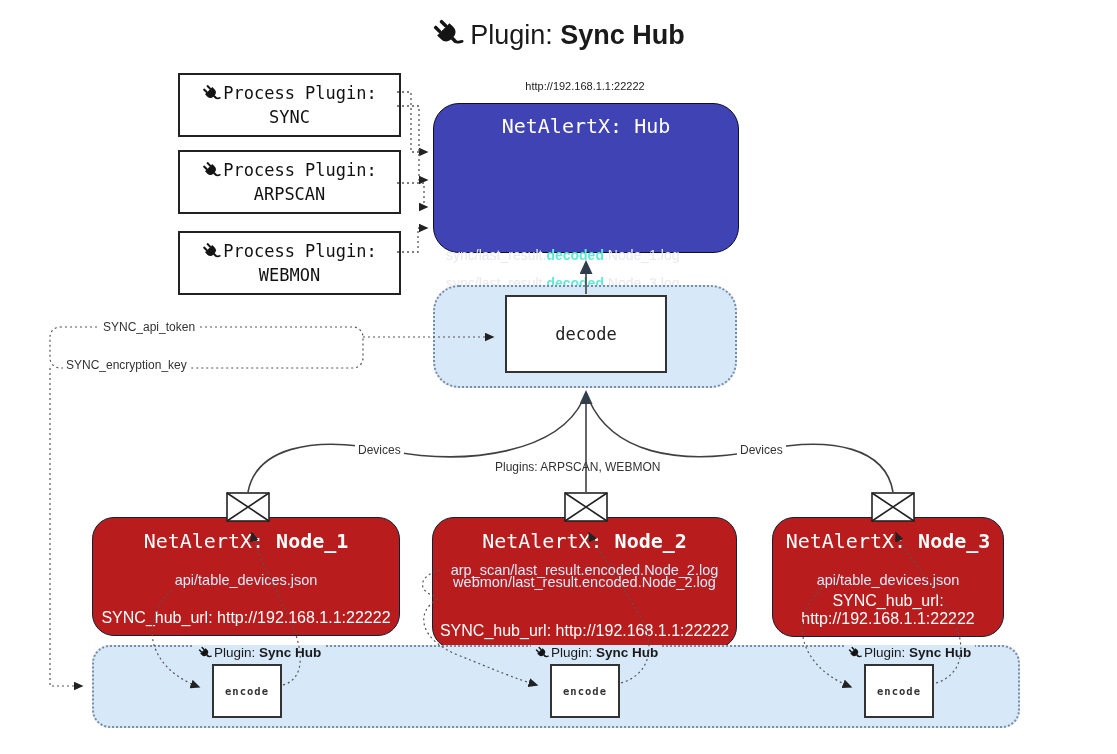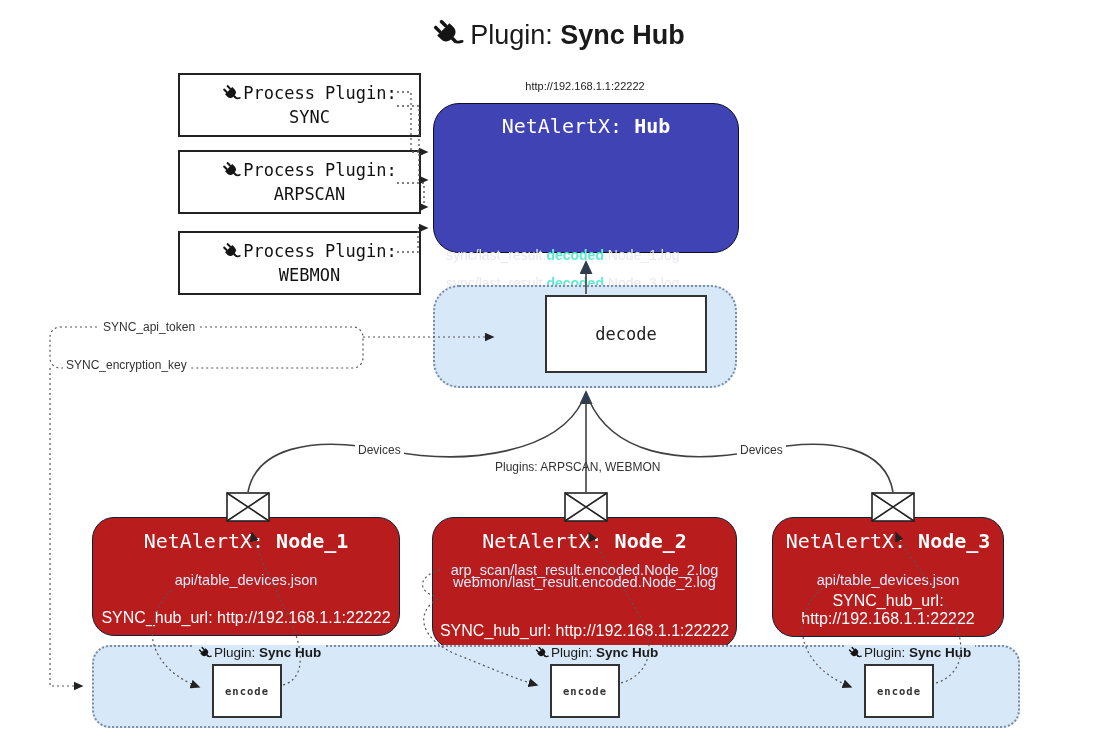--- a/index.html
+++ b/index.html
@@ -9,40 +9,40 @@
   .mono{font-family:"DejaVu Sans Mono",monospace;}
 
   
   #title{left:0;top:18px;width:1117px;text-align:center;font-size:27px;color:#1a1a1a;}
   #title .plug{width:32px;height:32px;vertical-align:-6px;margin-right:6px;}
   #title b{font-weight:700;}
 
   
   .pp{left:178px;width:219px;height:60px;background:#fff;border:2px solid #222;
       display:flex;flex-direction:column;align-items:center;justify-content:center;
-      font-size:17px;line-height:24px;color:#111;padding-left:20px;}
+      font-size:17px;line-height:24px;color:#111;}
   #pp1{top:73px;} #pp2{top:150px;} #pp3{top:231px;}
   .pp .plug{width:19px;height:19px;vertical-align:-4px;margin-right:2px;}
 
   
   #hub-url{left:433px;top:80px;width:304px;text-align:center;font-size:11px;color:#222;}
   #hub{left:433px;top:103px;width:304px;height:148px;background:#4043b4;border:1.5px solid #0e0e2a;
        border-radius:26px;}
   #hub-title{left:0;top:10px;width:100%;text-align:center;font-size:20px;color:#fff;}
-  #hub-title b{font-weight:700;}
+  #hub-title b{font-weight:400;}
   .hublog{left:12px;width:290px;height:18px;font-size:14px;color:#e8e8ee;white-space:nowrap;}
   .hublog b{color:#5eead4;}
   #hl0{top:143px;} #hl1{top:171px;} #hl2{top:198px;} #hl3{top:218px;}
   .hublog{position:absolute;}
 
   
   #decode-wrap{left:433px;top:285px;width:304px;height:103px;background:#d7e8f9;
       border:2px dotted #7b8da4;border-radius:26px;box-sizing:border-box;}
   #decode-box{left:505px;top:295px;width:162px;height:78px;background:#fff;border:2px solid #333;
-      display:flex;align-items:center;justify-content:center;font-size:17px;color:#222;box-sizing:border-box;margin-left:40px;}
+      display:flex;align-items:center;justify-content:center;font-size:17px;color:#222;box-sizing:border-box;}
 
   
   .edge-label{background:#fff;font-size:12px;color:#333;padding:0 3px;white-space:nowrap;}
   #lbl-token{left:100px;top:320px;}
   #lbl-key{left:63px;top:358px;}
   #lbl-dev-left{left:355px;top:443px;}
   #lbl-dev-right{left:737px;top:443px;}
   #lbl-plugins{left:492px;top:460px;background:transparent;}
 
   

